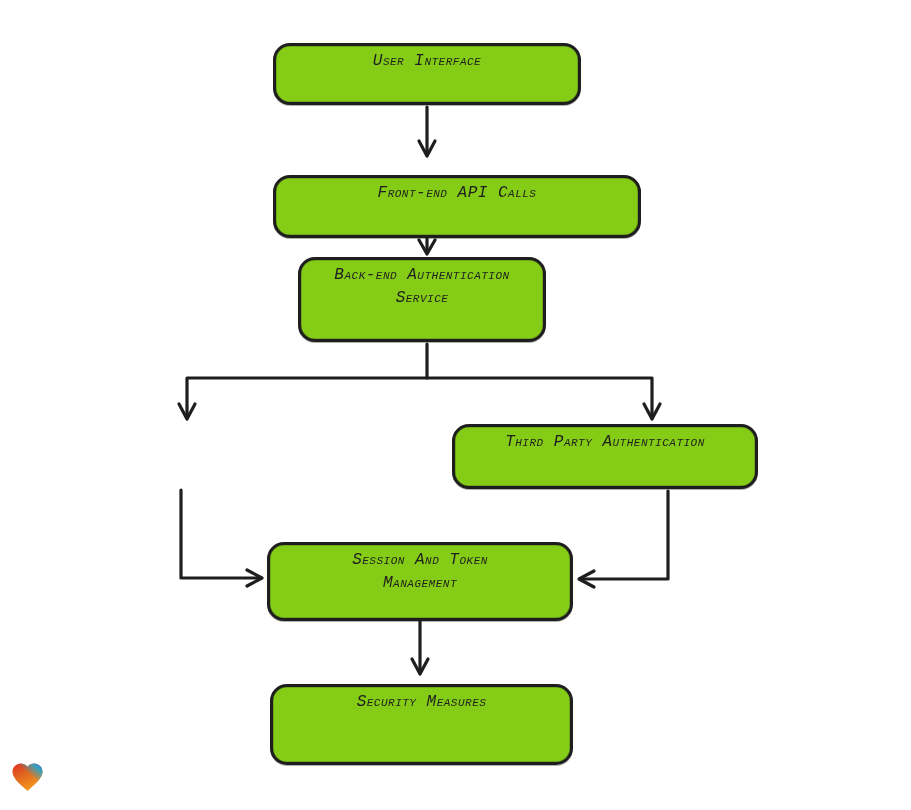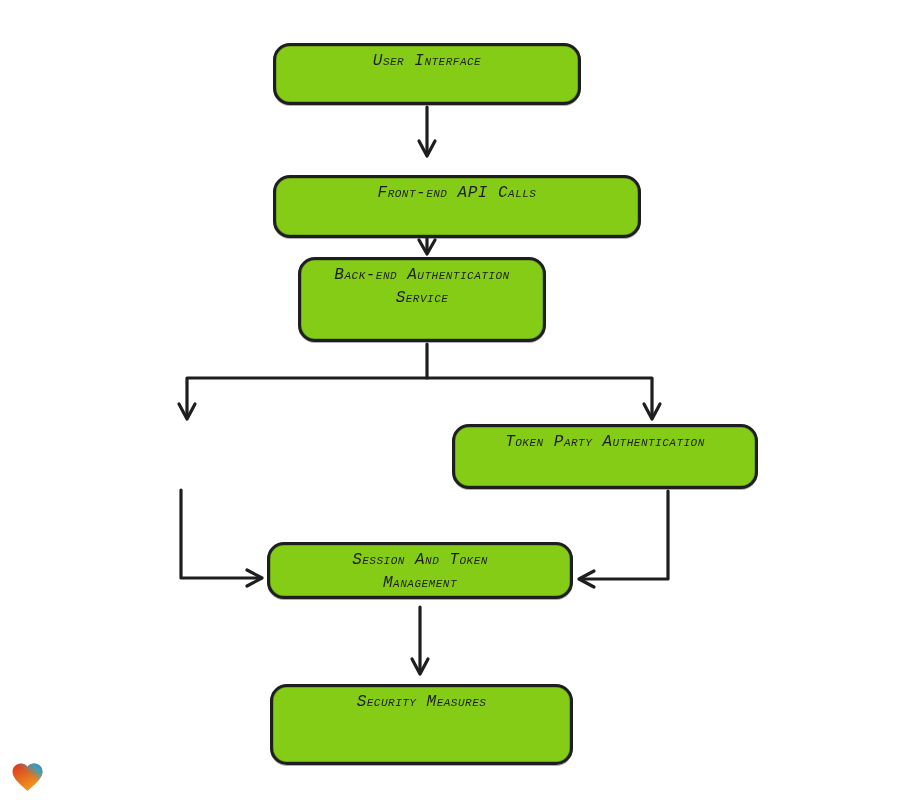--- a/index.html
+++ b/index.html
@@ -45,21 +45,21 @@
     color: #1f1f1f;
     line-height: 1.45;
     white-space: pre-line;
   }
   
   #n-user-interface      { left: 273px; top:  43px; width: 308px; height: 62px; }
   #n-front-end-api       { left: 273px; top: 159px; width: 368px; height: 63px; margin-top: 16px; }
   #n-back-end-auth       { left: 273px; top: 257px; width: 248px; height: 85px; margin-left: 25px; }
   #n-database-layer      { left:  64px; top: 424px; width: 307px; height: 64px; }
   #n-third-party-auth    { left: 452px; top: 424px; width: 306px; height: 65px; }
-  #n-session-token       { left: 267px; top: 542px; width: 306px; height: 57px; }
+  #n-session-token       { left: 267px; top: 542px; width: 306px; height: 79px; }
   #n-security-measures   { left: 270px; top: 684px; width: 303px; height: 81px; }
 
   .watermark {
     position: absolute;
     left: 9px;
     top: 759px;
     width: 37px;
     height: 36px;
   }
 </style>
@@ -115,21 +115,21 @@
     <span class="node-label">Front-end API Calls</span>
   </div>
 
   <div class="node" id="n-back-end-auth">
     <span class="node-label">Back-end Authentication
 Service</span>
   </div>
 
 
   <div class="node" id="n-third-party-auth">
-    <span class="node-label">Token Party Authentication</span>
+    <span class="node-label">Third Party Authentication</span>
   </div>
 
   <div class="node" id="n-session-token">
     <span class="node-label">Session And Token
 Management</span>
   </div>
 
   <div class="node" id="n-security-measures">
     <span class="node-label">Security Measures</span>
   </div>

